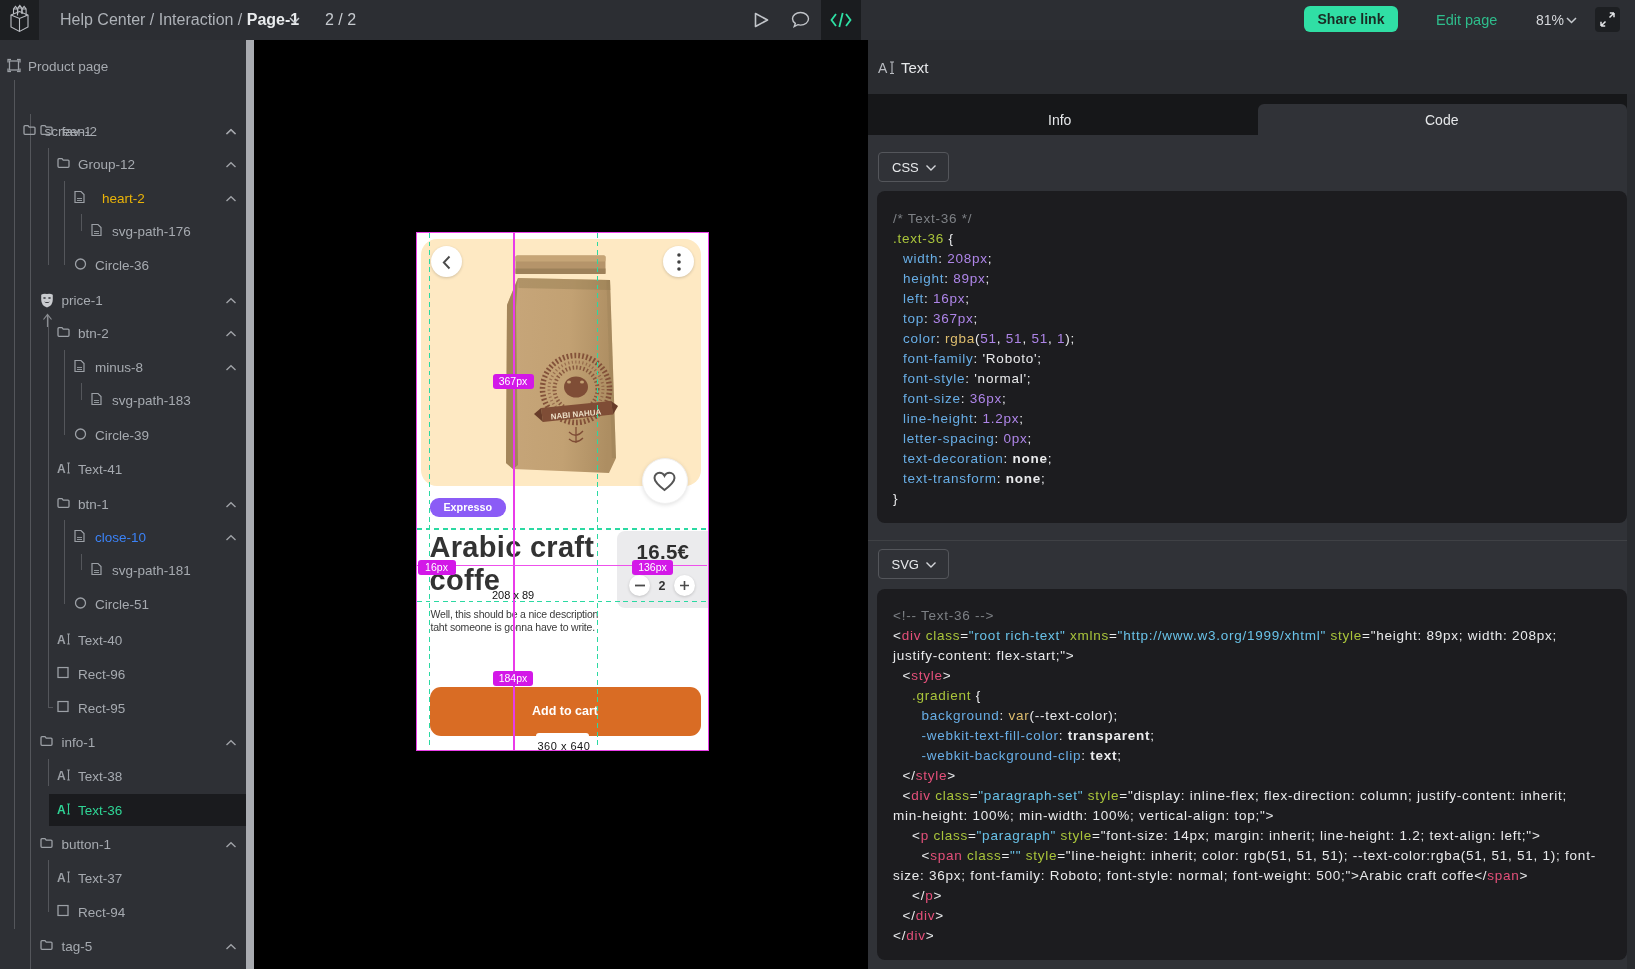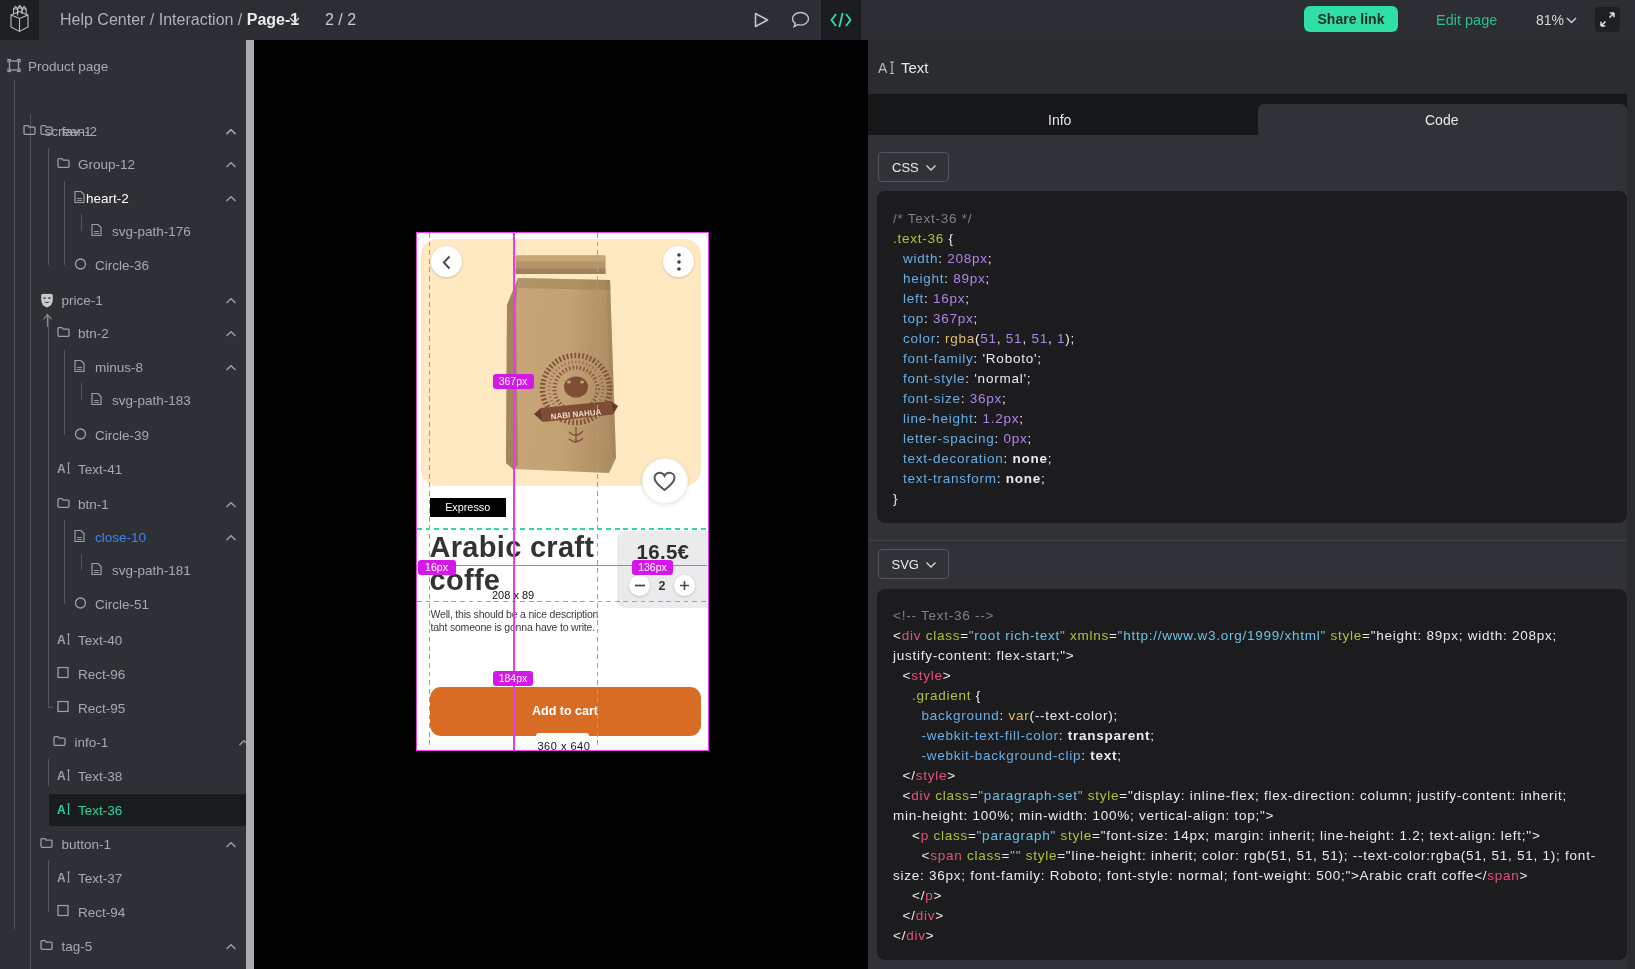--- a/index.html
+++ b/index.html
@@ -31,22 +31,22 @@
   #selrow { position:absolute; left:48.5px; top:754px; width:197px; height:32px; background:#1A1B1E; }
 
   
   #canvas { position:absolute; left:254px; top:40px; width:614px; height:929px; background:#000; }
 
   
   #phone { position:absolute; left:416.5px; top:233px; width:291px; height:516.5px; background:#fff;
     outline:1px solid #E93FE9; overflow:hidden; }
   #imgbox { position:absolute; left:4.5px; top:6px; width:279.5px; height:246.5px; background:#FEE9C3; border-radius:16px; }
   .wcirc { position:absolute; background:#fff; border-radius:50%; box-shadow:0 1px 3px rgba(0,0,0,0.18); }
-  #pill { position:absolute; left:13.2px; top:265px; width:76px; height:18.5px; background:#000000; border-radius:0;
-    color:#fff; font-size:10.8px; font-weight:normal; text-align:center; line-height:18.5px; }
+  #pill { position:absolute; left:13.2px; top:265px; width:76px; height:18.5px; background:#8b5cf6; border-radius:9px;
+    color:#fff; font-size:10.8px; font-weight:bold; text-align:center; line-height:18.5px; }
   #title { position:absolute; left:13px; top:297.5px; font-size:29px; line-height:33.5px; font-weight:bold; color:#333; letter-spacing:0.3px; }
   #pricebox { position:absolute; left:200.5px; top:298px; width:98px; height:76.5px; background:#EBEBED; border-radius:8px; }
   #price { position:absolute; left:220px; top:306.5px; font-size:20.5px; font-weight:bold; color:#2E2E2E; letter-spacing:0.3px;}
   #desc { position:absolute; left:14px; top:374.5px; font-size:10.5px; line-height:13.2px; color:#3A3A3A; letter-spacing:-0.2px; }
   #cartbtn { position:absolute; left:13px; top:453.5px; width:271px; height:49.5px; background:#D96C24; border-radius:11px;
     color:#fff; font-size:12.5px; font-weight:bold; text-align:center; line-height:49.5px; }
 
   
   .vteal { position:absolute; width:1.4px; background:repeating-linear-gradient(to bottom, #2BD9A2 0 4.8px, rgba(0,0,0,0) 4.8px 8.6px); }
   .hteal { position:absolute; height:1.4px; background:repeating-linear-gradient(to right, #2BD9A2 0 4.8px, rgba(0,0,0,0) 4.8px 8.6px); }
@@ -245,21 +245,21 @@
         <span class="lbl" style="left:77.9px; color:#A6AAB0;">Group-12</span>
         <svg class="chev" style="top:7px;" width="12" height="8" viewBox="0 0 12 8">
           <path d="M1.5 6 L6 1.8 L10.5 6" fill="none" stroke="#9FA2A7" stroke-width="1.4"></path>
         </svg>
       </div>
     <div class="trow" style="left:0; top:145.5px; width:245px;">
         <span class="ticon" style="left:73.9px;"><svg width="11" height="13" viewBox="0 0 11 13">
             <path d="M1 1 H7 L10 4 V12 H1 Z" fill="none" stroke="#9CA0A6" stroke-width="1.2"></path>
             <path d="M3 8 H8 M3 10 H8" stroke="#9CA0A6" stroke-width="0.9"></path>
           </svg></span>
-        <span class="lbl" style="left:86px; color:#ffffff;">heart-2</span>
+        <span class="lbl" style="left:102px; color:#eab308;">heart-2</span>
         <svg class="chev" style="top:7px;" width="12" height="8" viewBox="0 0 12 8">
           <path d="M1.5 6 L6 1.8 L10.5 6" fill="none" stroke="#9FA2A7" stroke-width="1.4"></path>
         </svg>
       </div>
     <div class="trow" style="left:0; top:178.5px; width:245px;">
         <span class="ticon" style="left:90.9px;"><svg width="11" height="13" viewBox="0 0 11 13">
             <path d="M1 1 H7 L10 4 V12 H1 Z" fill="none" stroke="#9CA0A6" stroke-width="1.2"></path>
             <path d="M3 8 H8 M3 10 H8" stroke="#9CA0A6" stroke-width="0.9"></path>
           </svg></span>
         <span class="lbl" style="left:111.9px; color:#A6AAB0;">svg-path-176</span>
@@ -365,21 +365,21 @@
             <rect x="1" y="1" width="10" height="10" fill="none" stroke="#9CA0A6" stroke-width="1.3"></rect>
           </svg></span>
         <span class="lbl" style="left:77.9px; color:#A6AAB0;">Rect-96</span>
       </div>
     <div class="trow" style="left:0; top:655.5px; width:245px;">
         <span class="ticon" style="left:56.9px;"><svg width="12" height="12" viewBox="0 0 12 12">
             <rect x="1" y="1" width="10" height="10" fill="none" stroke="#9CA0A6" stroke-width="1.3"></rect>
           </svg></span>
         <span class="lbl" style="left:77.9px; color:#A6AAB0;">Rect-95</span>
       </div>
-    <div class="trow" style="left:0; top:690px; width:245px;margin-left:13px;">
+    <div class="trow" style="left:0; top:690px; width:245px;">
         <span class="ticon" style="left:40.4px;"><svg width="13" height="11" viewBox="0 0 13 11">
             <path d="M1 2.2 Q1 1.2 2 1.2 H5 L6.2 2.6 H11 Q12 2.6 12 3.6 V8.8 Q12 9.8 11 9.8 H2 Q1 9.8 1 8.8 Z" fill="none" stroke="#9CA0A6" stroke-width="1.3"></path>
           </svg></span>
         <span class="lbl" style="left:61.4px; color:#A6AAB0;">info-1</span>
         <svg class="chev" style="top:7px;" width="12" height="8" viewBox="0 0 12 8">
           <path d="M1.5 6 L6 1.8 L10.5 6" fill="none" stroke="#9FA2A7" stroke-width="1.4"></path>
         </svg>
       </div>
     <div class="trow" style="left:0; top:723.5px; width:245px;">
         <span class="ticon" style="left:56.9px;"><svg width="14" height="13" viewBox="0 0 14 13">

